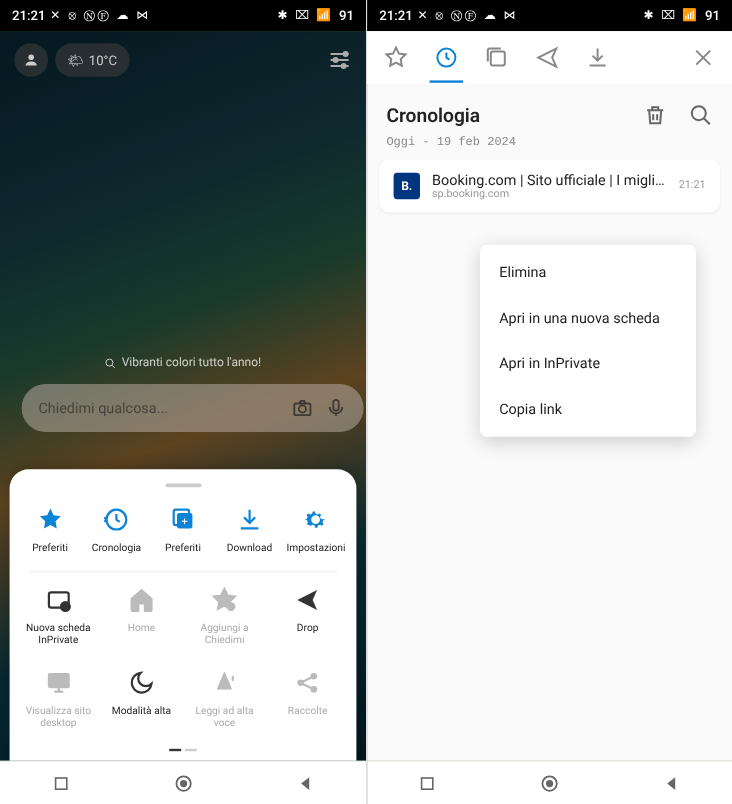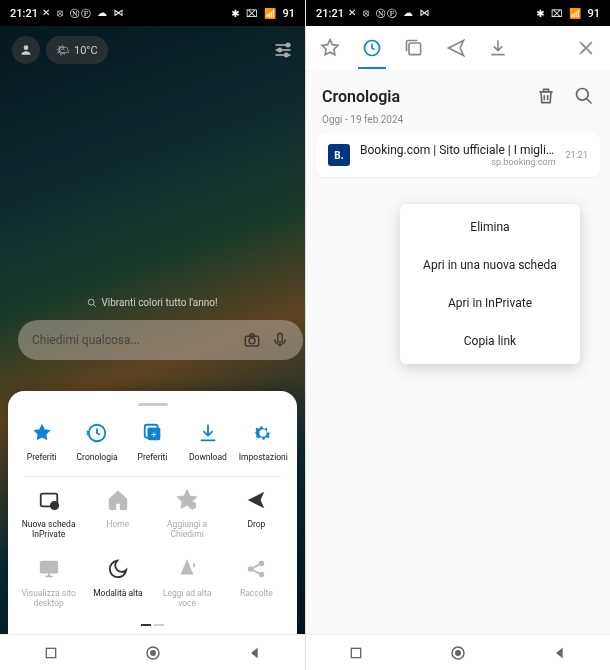--- a/index.html
+++ b/index.html
@@ -53,30 +53,30 @@
   .tab-strip { height: 44px; display: flex; align-items: center; justify-content: space-between; padding: 0 14px; background: #fff; }
   .tab-icons { display: flex; gap: 22px; }
   .tab-icon { color: #888; display: flex; align-items: center; }
   .tab-icon.active { color: #0b84d8; position: relative; }
   .tab-icon.active::after { content: ""; position: absolute; bottom: -11px; left: -4px; right: -4px; height: 2px; background: #0b84d8; }
   .close-x { color: #888; }
 
   .section-header { display: flex; align-items: center; justify-content: space-between; padding: 16px 16px 8px; }
   .section-title { font-size: 16px; font-weight: 600; color: #222; }
   .section-actions { display: flex; gap: 18px; color: #666; }
-  .date-label { font-size: 10px; color: #888; padding: 0 16px 8px; }
+  .date-label { font-size: 10px; color: #888; padding: 0 16px 8px; font-family: Liberation Mono, monospace; }
 
   .history-item { margin: 0 10px; background: #fff; border-radius: 8px; padding: 10px 12px; display: flex; align-items: center; gap: 10px; box-shadow: 0 1px 2px rgba(0,0,0,0.06); }
   .favicon { width: 22px; height: 22px; background: #003580; color: #fff; font-size: 10px; font-weight: bold; display: flex; align-items: center; justify-content: center; border-radius: 3px; }
   .hist-text { flex: 1; min-width: 0; }
   .hist-title { font-size: 12px; color: #222; white-space: nowrap; overflow: hidden; text-overflow: ellipsis; }
-  .hist-url { font-size: 9px; color: #999; text-align: right; }
+  .hist-url { font-size: 9px; color: #999; }
   .hist-time { font-size: 9px; color: #999; }
 
-  .context-menu { position: absolute; top: 178px; right: 30px; width: 180px; background: #fff; border-radius: 6px; box-shadow: 0 4px 16px rgba(0,0,0,0.18); padding: 4px 0; text-align: center; }
+  .context-menu { position: absolute; top: 178px; right: 30px; width: 180px; background: #fff; border-radius: 6px; box-shadow: 0 4px 16px rgba(0,0,0,0.18); padding: 4px 0; }
   .context-item { padding: 12px 16px; font-size: 12px; color: #222; }
 
   svg { display: block; }
 </style>
 </head>
 <body>
 
 <div class="phone">
   <div class="status-bar">
     <div class="status-left">

